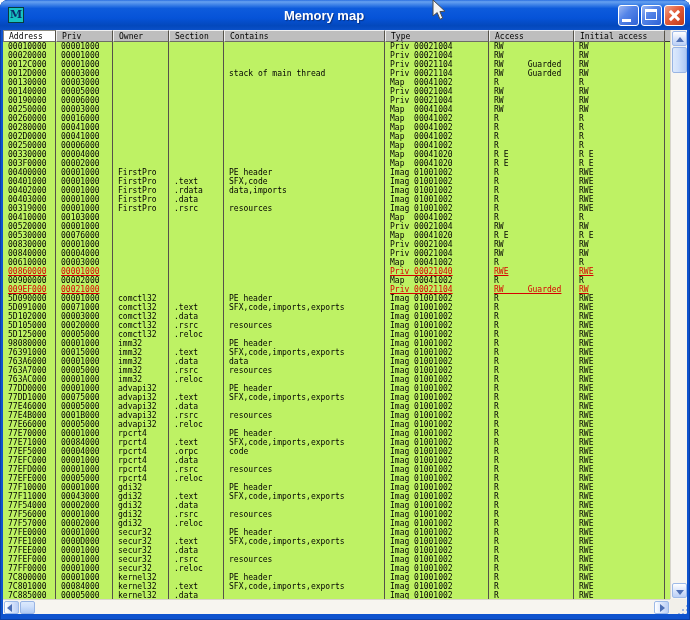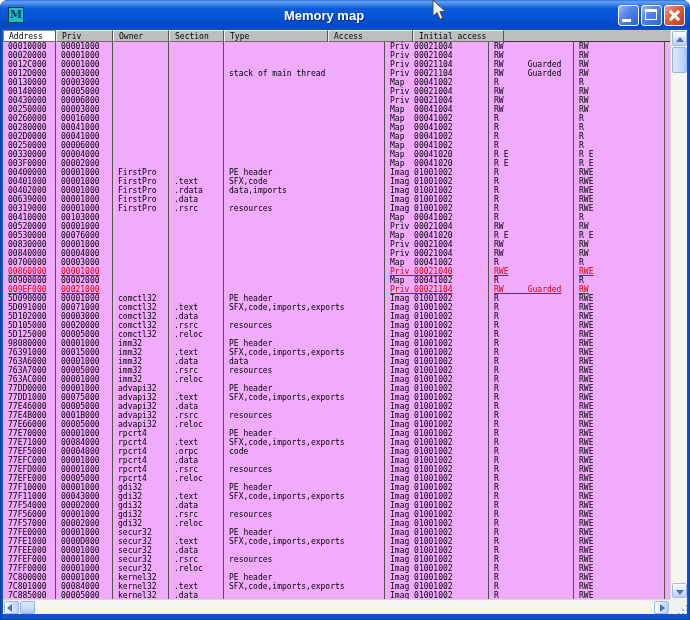--- a/index.html
+++ b/index.html
@@ -43,21 +43,21 @@
   .hrow{position:absolute;left:0;top:0;width:667px;height:12px;
         display:flex;background:#bebebe;border-bottom:1px solid #3c3c34;}
   .hcell{height:12px;padding:1px 16px 0 5px;font-size:8px;line-height:10px;color:#000;
          background:#bebebe;white-space:pre;overflow:hidden;
          border-right:1px solid #55524a;border-top:1px solid #efefef;
          border-left:1px solid #efefef;border-bottom:1px solid #6e6e66;}
   .hcell.sorted{background:#ffffff;border-top:1px solid #8a8a82;border-left:1px solid #8a8a82;}
 
   
   .tbody{position:absolute;left:0;top:12px;width:667px;height:557px;
-         overflow:hidden;background:#f0abfc;
+         overflow:hidden;background:#bef264;
          --hl:#d80000;}
   .row{display:flex;height:9px;}
   .cell{height:9px;font-size:8px;line-height:9px;padding-left:5px;color:#000;
         white-space:pre;overflow:hidden;border-right:1px solid #55524a;}
   .row.red .cell{color:var(--hl);text-decoration:underline;}
   .c0{width:53px;} .c1{width:57px;} .c2{width:56px;} .c3{width:55px;}
   .c4{width:161px;} .c5{width:104px;} .c6{width:85px;} .c7{width:91px;}
 
   
   .vscroll{position:absolute;right:0;top:0;width:17px;height:569px;
@@ -111,20 +111,21 @@
       </div>
     </div>
   </div>
 
   <div class="client">
     <div class="hrow">
         <div class="hcell c0 sorted">Address</div>
         <div class="hcell c1">Priv</div>
         <div class="hcell c2">Owner</div>
         <div class="hcell c3">Section</div>
+        <div class="hcell c4">Contains</div>
         <div class="hcell c5">Type</div>
         <div class="hcell c6">Access</div>
         <div class="hcell c7">Initial access</div>
       </div>
     <div class="tbody" style="--hl: #d80000;">
         <div class="row">
           <div class="cell c0">00010000</div>
           <div class="cell c1">00001000</div>
           <div class="cell c2"></div>
           <div class="cell c3"></div>
@@ -177,21 +178,21 @@
           <div class="cell c0">00140000</div>
           <div class="cell c1">00005000</div>
           <div class="cell c2"></div>
           <div class="cell c3"></div>
           <div class="cell c4"></div>
           <div class="cell c5">Priv 00021004</div>
           <div class="cell c6">RW</div>
           <div class="cell c7">RW</div>
         </div>
         <div class="row">
-          <div class="cell c0">00430000</div>
+          <div class="cell c0">00190000</div>
           <div class="cell c1">00006000</div>
           <div class="cell c2"></div>
           <div class="cell c3"></div>
           <div class="cell c4"></div>
           <div class="cell c5">Priv 00021004</div>
           <div class="cell c6">RW</div>
           <div class="cell c7">RW</div>
         </div>
         <div class="row">
           <div class="cell c0">00250000</div>
@@ -287,21 +288,21 @@
           <div class="cell c0">00402000</div>
           <div class="cell c1">00001000</div>
           <div class="cell c2">FirstPro</div>
           <div class="cell c3">.rdata</div>
           <div class="cell c4">data,imports</div>
           <div class="cell c5">Imag 01001002</div>
           <div class="cell c6">R</div>
           <div class="cell c7">RWE</div>
         </div>
         <div class="row">
-          <div class="cell c0">00639000</div>
+          <div class="cell c0">00403000</div>
           <div class="cell c1">00001000</div>
           <div class="cell c2">FirstPro</div>
           <div class="cell c3">.data</div>
           <div class="cell c4"></div>
           <div class="cell c5">Imag 01001002</div>
           <div class="cell c6">R</div>
           <div class="cell c7">RWE</div>
         </div>
         <div class="row">
           <div class="cell c0">00319000</div>
@@ -357,21 +358,21 @@
           <div class="cell c0">00840000</div>
           <div class="cell c1">00004000</div>
           <div class="cell c2"></div>
           <div class="cell c3"></div>
           <div class="cell c4"></div>
           <div class="cell c5">Priv 00021004</div>
           <div class="cell c6">RW</div>
           <div class="cell c7">RW</div>
         </div>
         <div class="row">
-          <div class="cell c0">00700000</div>
+          <div class="cell c0">00610000</div>
           <div class="cell c1">00003000</div>
           <div class="cell c2"></div>
           <div class="cell c3"></div>
           <div class="cell c4"></div>
           <div class="cell c5">Map  00041002</div>
           <div class="cell c6">R</div>
           <div class="cell c7">R</div>
         </div>
         <div class="row red">
           <div class="cell c0">00860000</div>

